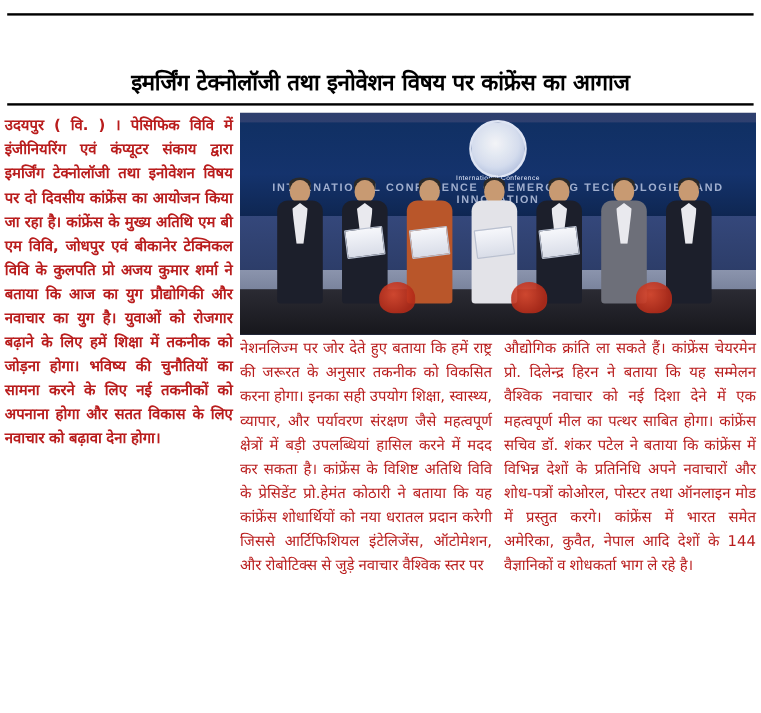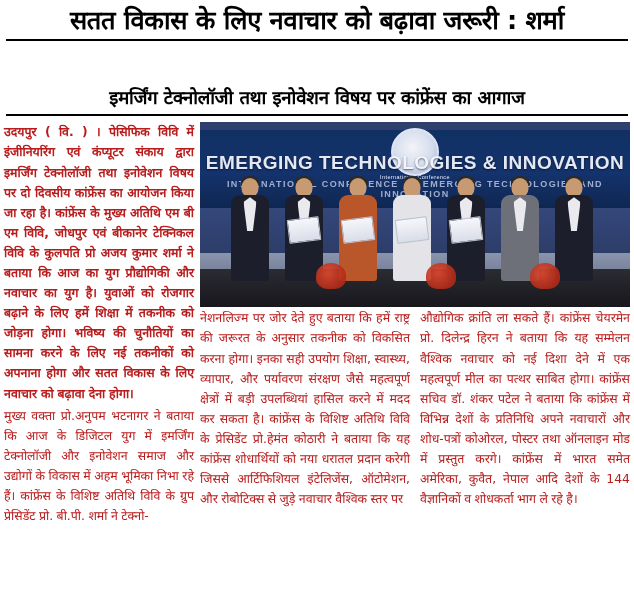--- a/index.html
+++ b/index.html
@@ -231,39 +231,36 @@
     background: radial-gradient(circle at 40% 40%, #e04a2f 0%, #b32a18 70%);
     opacity: .9;
   }
 </style>
 </head>
 <body>
 
 <div class="page">
 
   <div class="headline-wrap">
-    <div class="headline-main">सतत विकास के लिए नवाचार को बढ़ावा जरूरी : शर्मा</div>
     <hr class="rule">
     <div class="headline-sub">इमर्जिंग टेक्नोलॉजी तथा इनोवेशन विषय पर कांफ्रेंस का आगाज</div>
     <hr class="rule2">
   </div>
 
   <div class="body-area">
 
     <div class="col-left">
       <p class="txt lead">उदयपुर ( वि. ) । पेसिफिक विवि में इंजीनियरिंग एवं कंप्यूटर संकाय द्वारा इमर्जिंग टेक्नोलॉजी तथा इनोवेशन विषय पर दो दिवसीय कांफ्रेंस का आयोजन किया जा रहा है। कांफ्रेंस के मुख्य अतिथि एम बी एम विवि, जोधपुर एवं बीकानेर टेक्निकल विवि के कुलपति प्रो अजय कुमार शर्मा ने बताया कि आज का युग प्रौद्योगिकी और नवाचार का युग है। युवाओं को रोजगार बढ़ाने के लिए हमें शिक्षा में तकनीक को जोड़ना होगा। भविष्य की चुनौतियों का सामना करने के लिए नई तकनीकों को अपनाना होगा और सतत विकास के लिए नवाचार को बढ़ावा देना होगा।</p>
-      <p class="txt">मुख्य वक्ता प्रो.अनुपम भटनागर ने बताया कि आज के डिजिटल युग में इमर्जिंग टेक्नोलॉजी और इनोवेशन समाज और उद्योगों के विकास में अहम भूमिका निभा रहे हैं। कांफ्रेंस के विशिष्ट अतिथि विवि के ग्रुप प्रेसिडेंट प्रो. बी.पी. शर्मा ने टेक्नो-</p>
     </div>
 
     <div class="photo">
       <div class="ph-bg"></div>
       <div class="ph-banner"></div>
       <div class="ph-logo"></div>
       <div class="ph-logo-tag">International Conference</div>
-      <div class="ph-banner-title">EMERGING TECHNOLOGIES &amp; INNOVATION</div>
       <div class="ph-banner-sub">INTERNATIONAL CONFERENCE ON EMERGING TECHNOLOGIES AND INNOVATION</div>
 
       <div class="ph-table"></div>
       <div class="ph-floor"></div>
 
       <div class="person" style="left:28px;">
         <div class="hair"></div>
         <div class="head"></div>
         <div class="torso"></div>
         <div class="shirt"></div>

